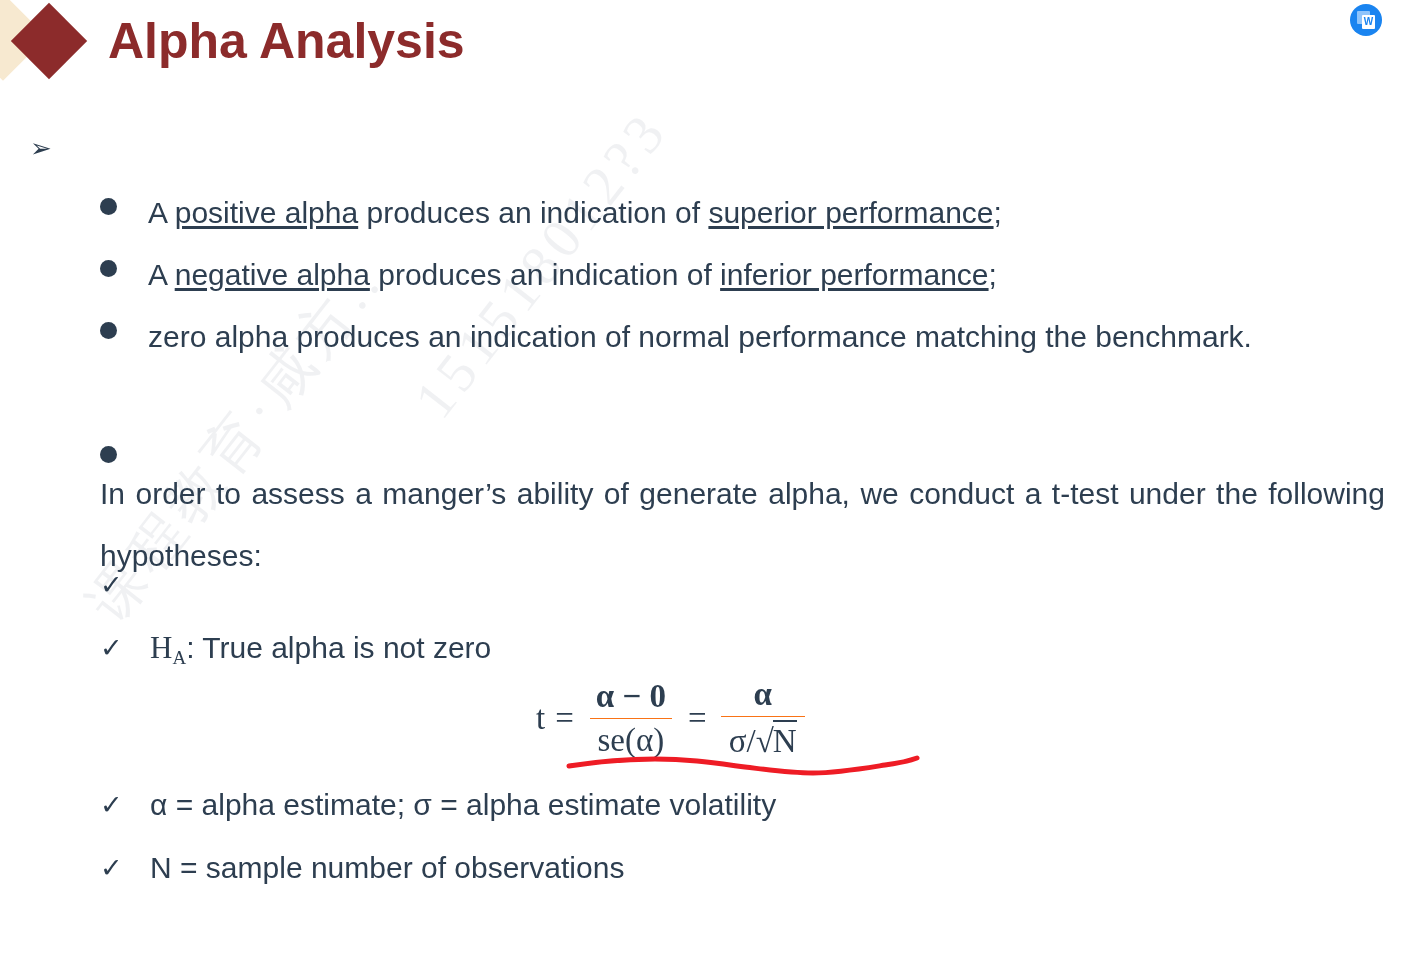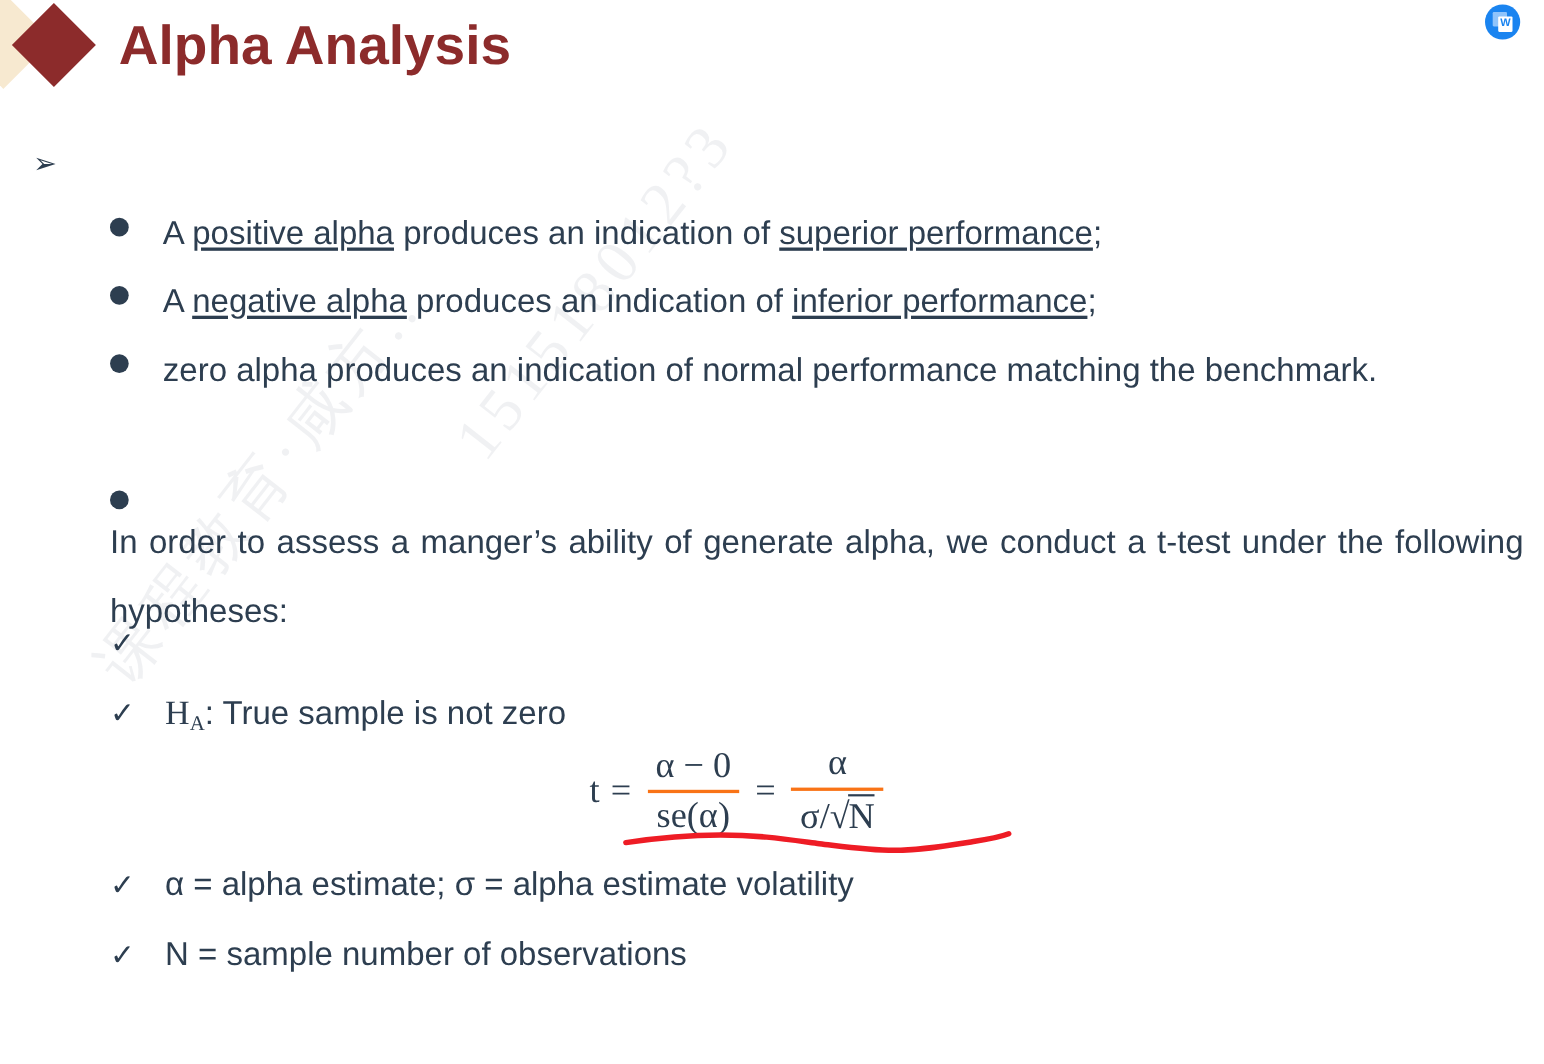--- a/index.html
+++ b/index.html
@@ -210,23 +210,24 @@
   .formula .op { margin: 0 10px; }
   .frac {
     display: inline-flex;
     flex-direction: column;
     align-items: center;
     margin: 0 4px;
   }
   .frac .num {
     padding: 0 8px 3px 8px;
     white-space: nowrap;
+    font-weight: bold;
   }
   .frac .den {
-    border-top: 3px solid #f97316;
+    border-top: 1px solid #f97316;
     padding: 3px 8px 0 8px;
     white-space: nowrap;
   }
   .radical {
     display: inline-block;
     border-top: 2px solid #2d3e50;
     padding-top: 1px;
     margin-left: -1px;
   }
 
@@ -282,21 +283,21 @@
     <span class="dot"></span>
     <span class="body">In order to assess a manger’s ability of generate alpha, we conduct a t-test under the following hypotheses:</span>
   </div>
 
   <div class="chk" style="top:562px;">
     <span class="tick">✓</span>
   </div>
 
   <div class="chk" style="top:625px;">
     <span class="tick">✓</span>
-    <span class="body"><span class="serif-h"><span>H</span><sub>A</sub></span><span>: True sample is not zero</span></span>
+    <span class="body"><span class="serif-h"><span>H</span><sub>A</sub></span><span>: True alpha is not zero</span></span>
   </div>
 
   <div class="chk" style="top:782px;">
     <span class="tick">✓</span>
     <span class="body">α = alpha estimate; σ = alpha estimate volatility</span>
   </div>
 
   <div class="chk" style="top:845px;">
     <span class="tick">✓</span>
     <span class="body">N = sample number of observations</span>

